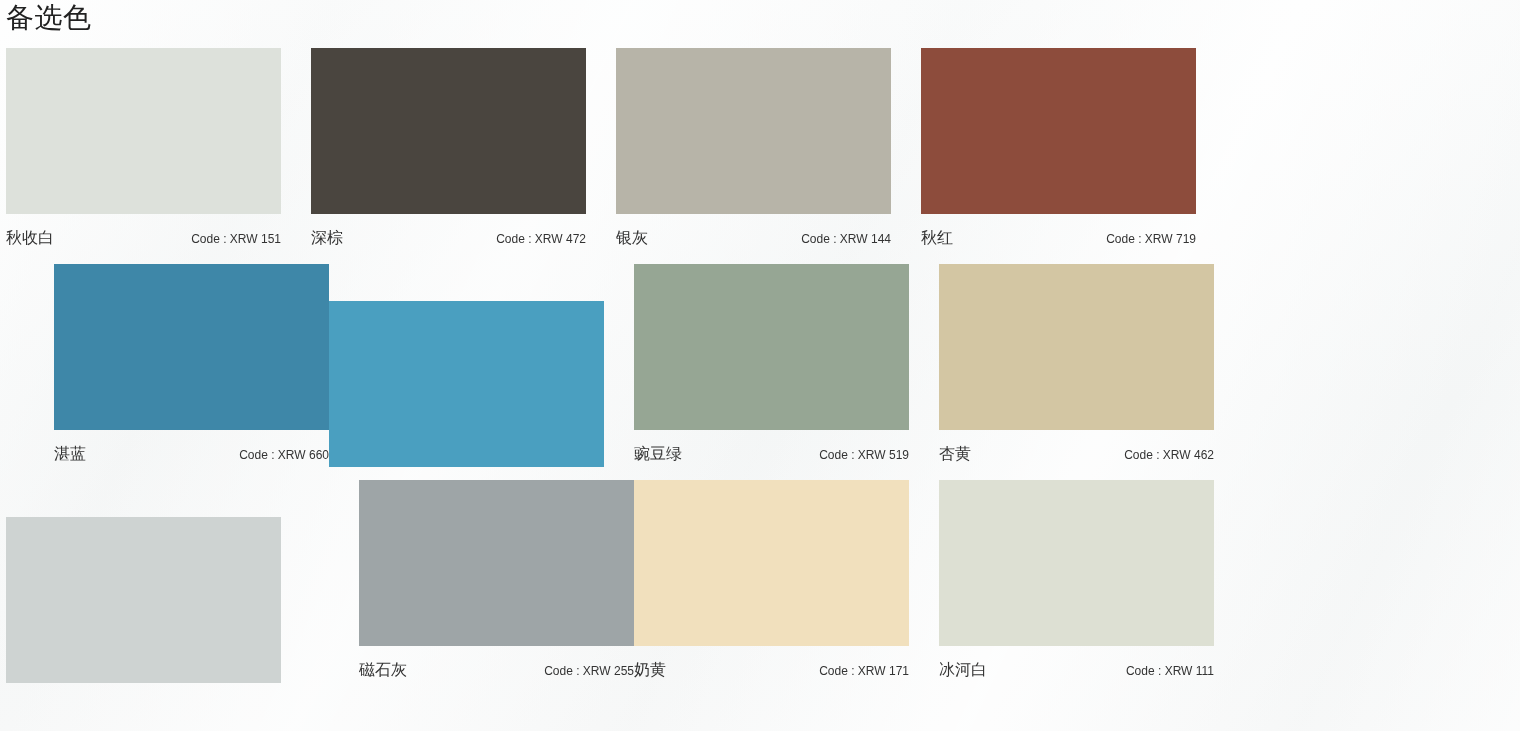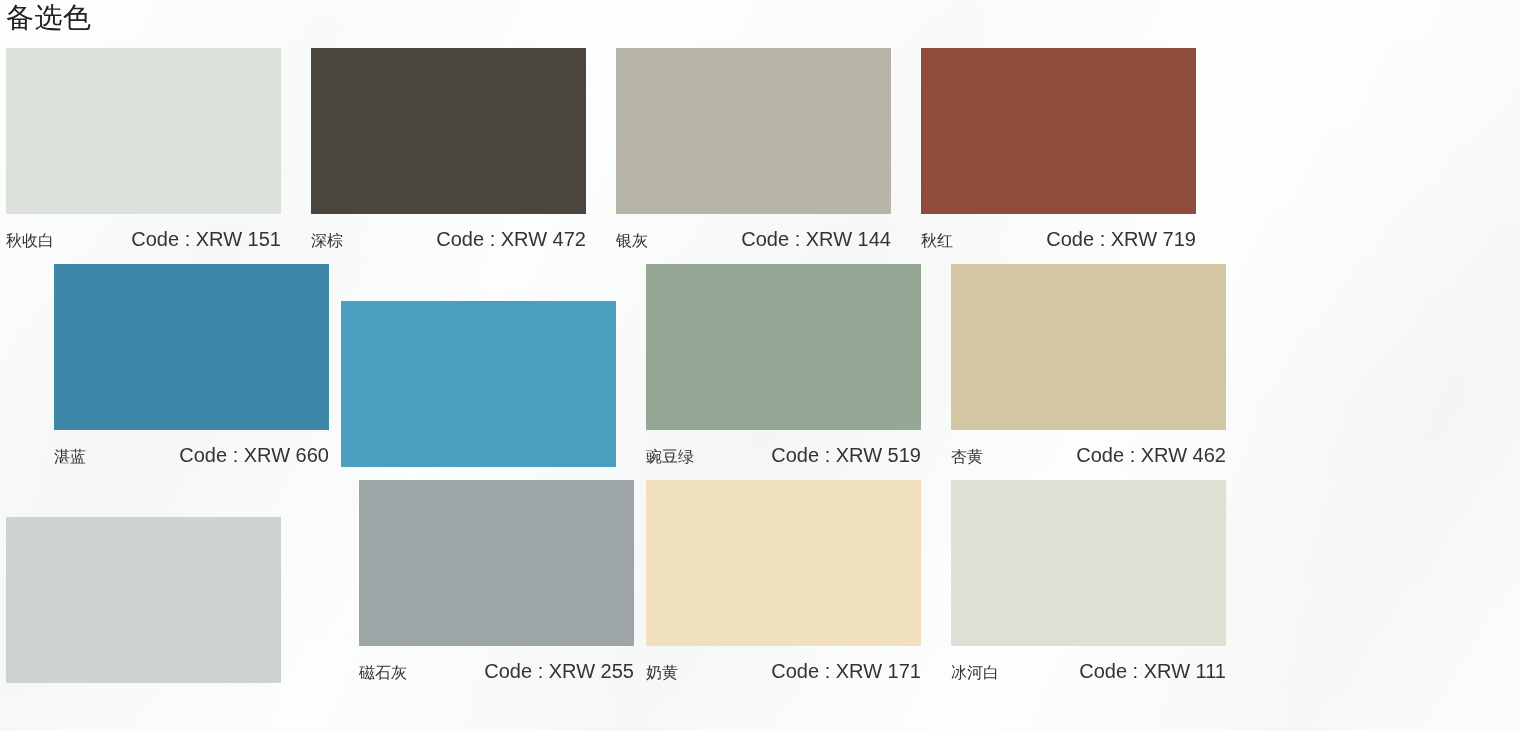--- a/index.html
+++ b/index.html
@@ -46,21 +46,21 @@
     display: flex;
     flex-wrap: wrap;
     align-items: flex-end;
   }
   .swatch-card {
     width: 275px;
     margin-right: 30px;
     margin-bottom: 13px;
   }
   .swatch-card.last-in-row {
-    margin-right: 12px;
+    margin-right: 0;
     padding-left: 48px;
   }
   .swatch-chip {
     width: 100%;
     height: 166px;
     display: block;
   }
   .swatch-meta {
     display: flex;
     justify-content: space-between;
@@ -68,21 +68,21 @@
     padding-top: 14px;
     height: 37px;
     box-sizing: border-box;
   }
   .swatch-name {
     font-size: 16px;
     color: #333333;
     white-space: nowrap;
   }
   .swatch-code {
-    font-size: 20px;
+    font-size: 12px;
     color: #333333;
     white-space: nowrap;
   }
 </style>
 </head>
 <body>
 
 <div class="page">
   <div class="bg-texture"></div>
 

